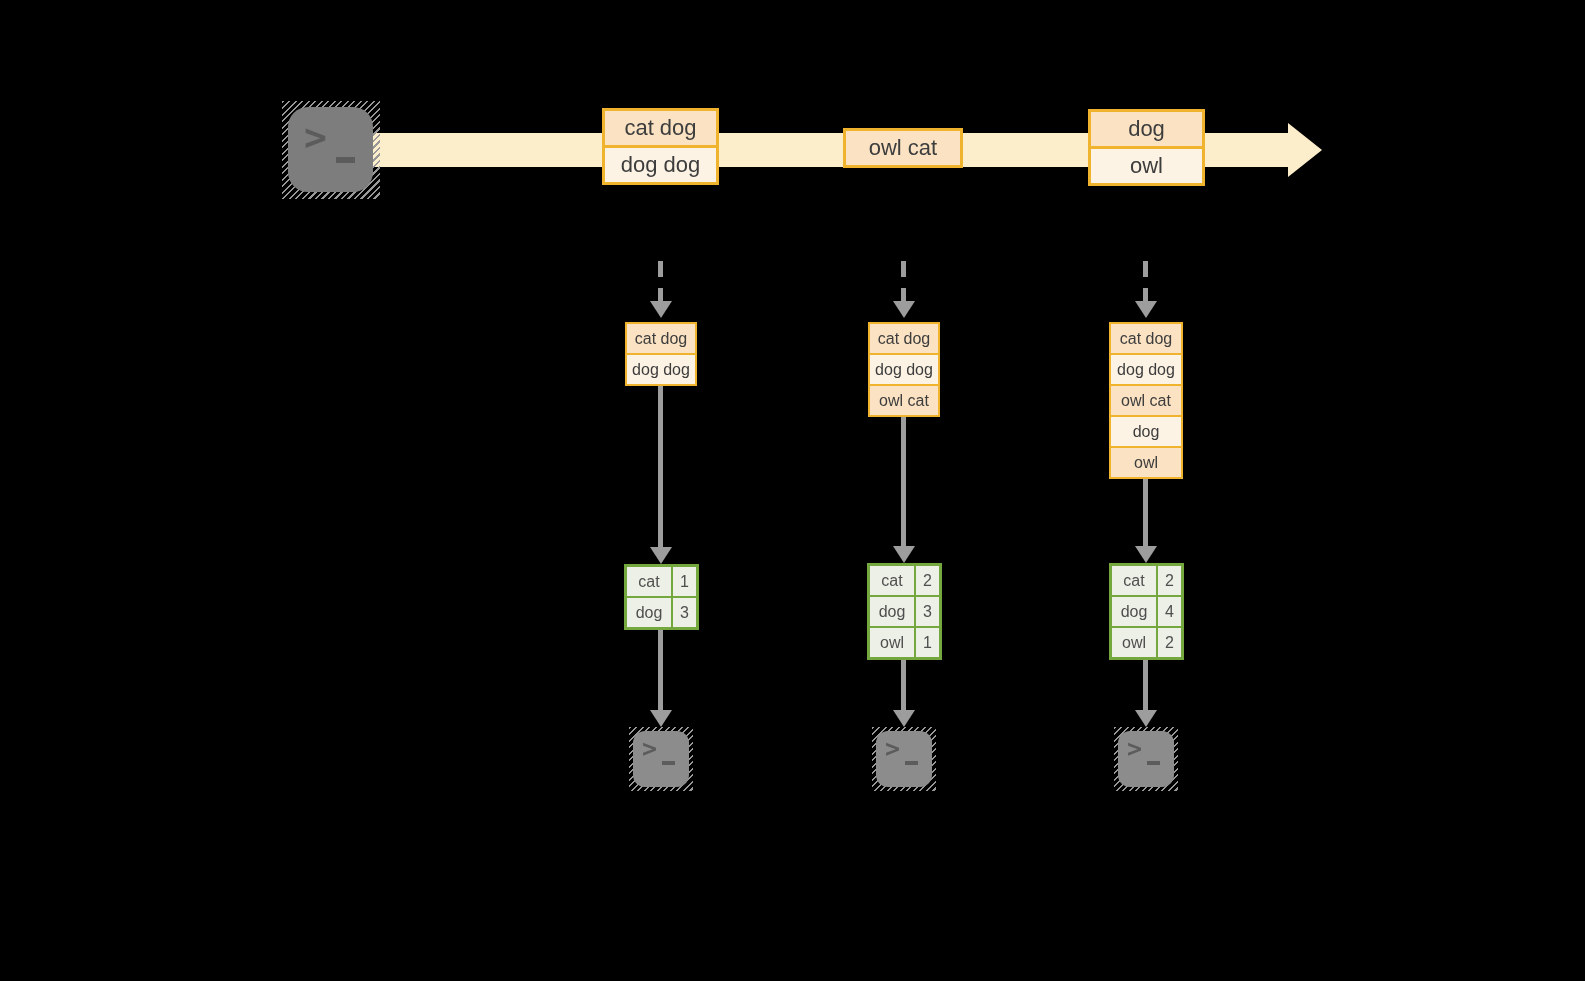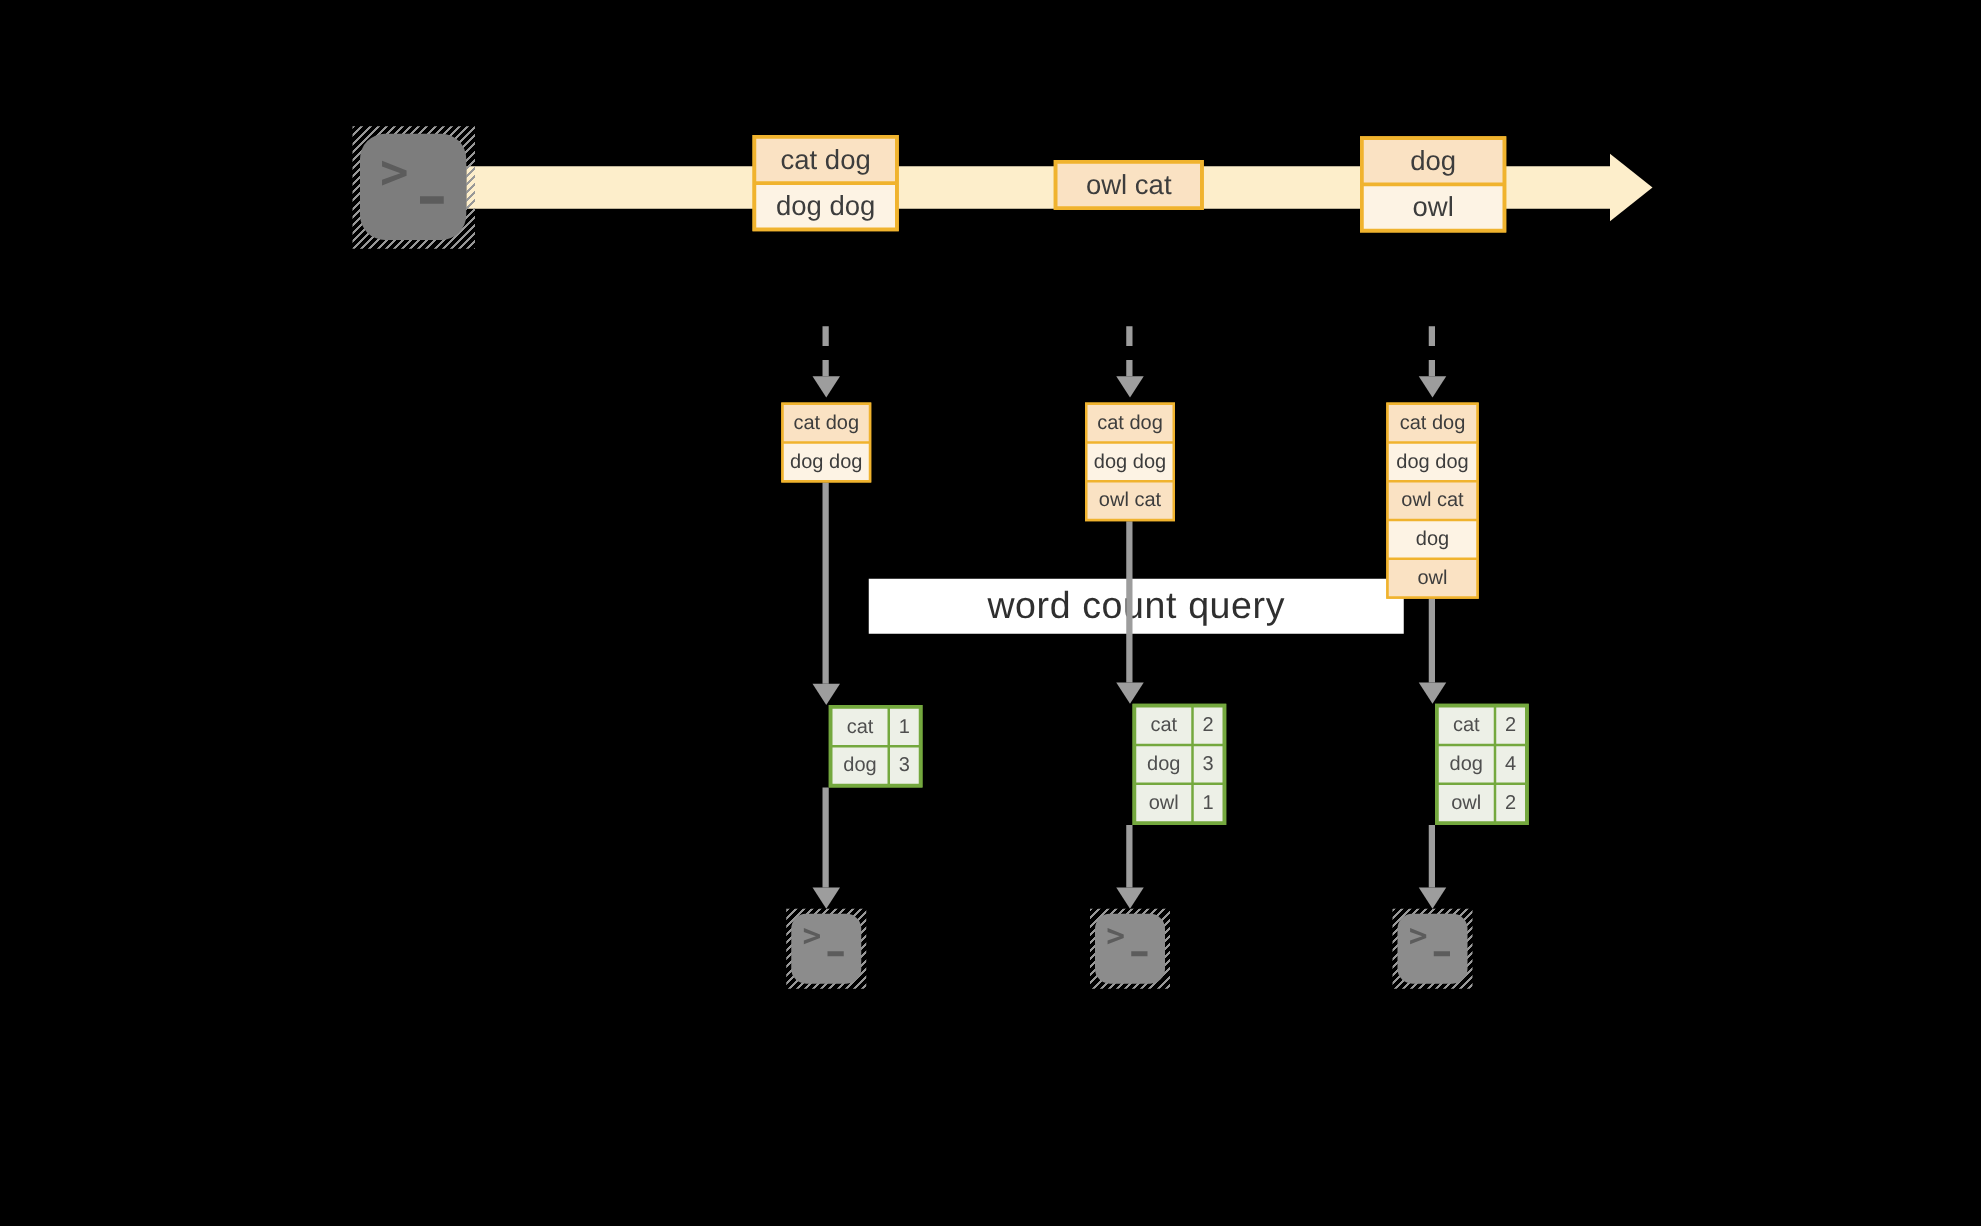--- a/index.html
+++ b/index.html
@@ -45,21 +45,21 @@
   
   .qband{
     background:#ffffff;color:#2f2f2f;text-align:center;
     font-size:30px;font-weight:300;line-height:44px;z-index:2;
     letter-spacing:0.5px;white-space:nowrap;
   }
 
   
   .gtable{
     border:3px solid #74a83e;background:#74a83e;
-    display:grid;grid-template-columns:44px 23px;gap:2px;z-index:1;margin-left:39px;
+    display:grid;grid-template-columns:44px 23px;gap:2px;z-index:1;
   }
   .gcell{
     background:#edf0e7;color:#4f4f4f;text-align:center;
     height:29px;line-height:29px;font-size:16px;
   }
 
   
   .term{
     background:repeating-linear-gradient(135deg,#989898 0 1.7px,transparent 1.7px 4.6px);
     z-index:1;
@@ -123,21 +123,20 @@
     <div class="grow">owl cat</div>
   </div>
   <div class="abs gold-box state-box" style="left:1109px;top:322px;width:74px;">
     <div class="grow">cat dog</div>
     <div class="grow">dog dog</div>
     <div class="grow">owl cat</div>
     <div class="grow">dog</div>
     <div class="grow">owl</div>
   </div>
 
-  <div class="abs qband" style="left:695px;top:463px;width:428px;height:44px;">word count query</div>
 
   <div class="abs vline" style="left:658px;top:386px;height:161px;"></div>
   <div class="abs ahead" style="left:650px;top:547px;"></div>
 
   <div class="abs vline" style="left:901px;top:417px;height:129px;"></div>
   <div class="abs ahead" style="left:893px;top:546px;"></div>
 
   <div class="abs vline" style="left:1143px;top:479px;height:67px;"></div>
   <div class="abs ahead" style="left:1135px;top:546px;"></div>
 

